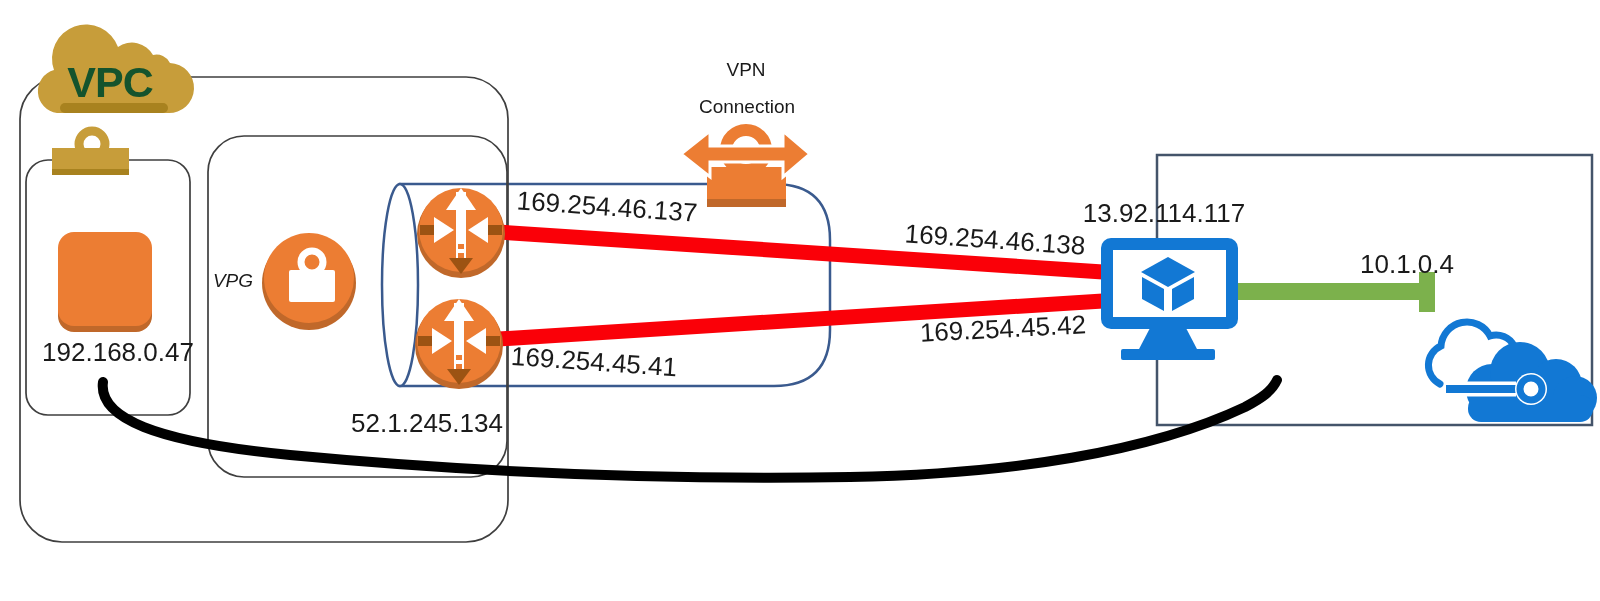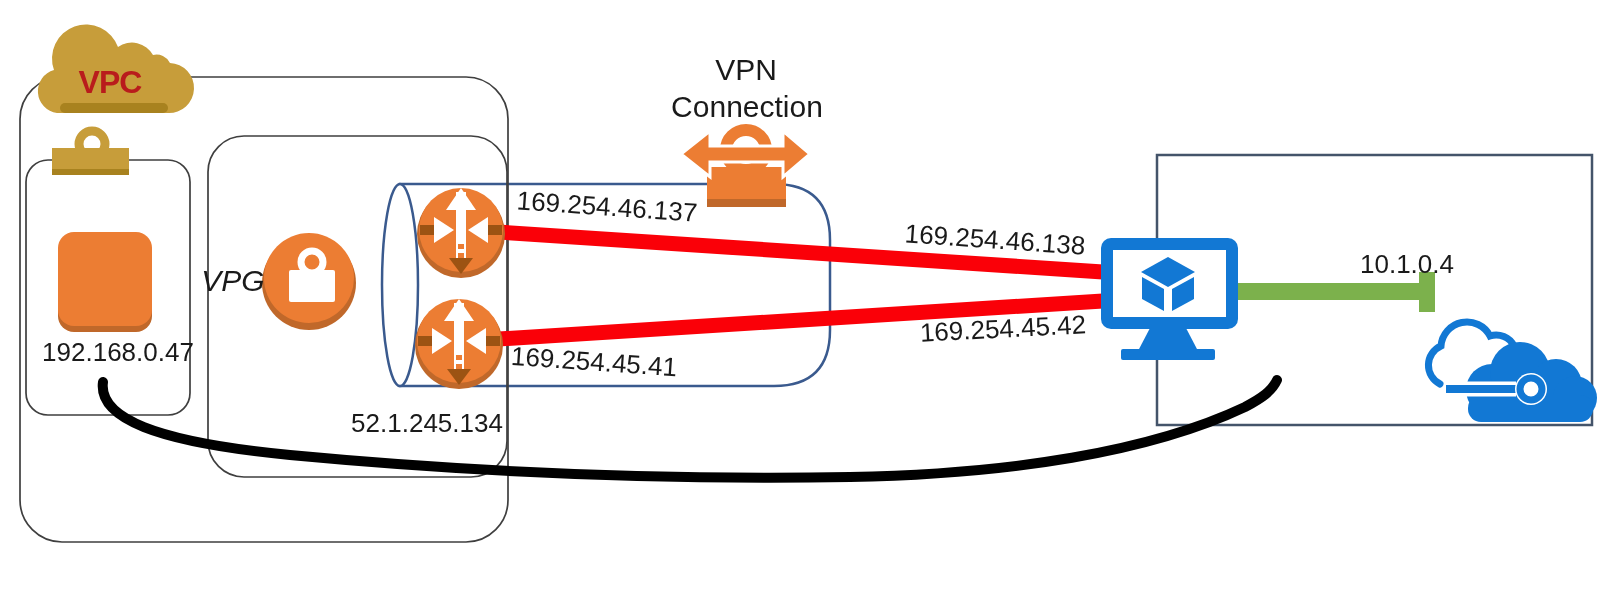--- a/index.html
+++ b/index.html
@@ -3,22 +3,22 @@
 <meta charset="utf-8">
 <style>
   html,body{margin:0;padding:0;background:#fff;}
   #stage{position:relative;width:1600px;height:601px;background:#ffffff;overflow:hidden;
          font-family:"Liberation Sans", sans-serif;}
   #shapes{position:absolute;left:0;top:0;}
   .lbl{position:absolute;transform:translate(-50%,-50%);white-space:nowrap;
        color:#1a1a1a;font-size:26px;letter-spacing:0px;}
   .lbl.rot4{transform:translate(-50%,-50%) rotate(4deg);}
   .lbl.rotm3{transform:translate(-50%,-50%) rotate(-3deg);}
-  .lbl.big{font-size:30px;text-align:center;}
-  .lbl.vpc{color:#b91c1c;font-weight:bold;font-size:32px;letter-spacing:-1px;}
+  .lbl.big{font-size:19px;text-align:center;}
+  .lbl.vpc{color:#14532d;font-weight:bold;font-size:43px;letter-spacing:-1px;}
 </style>
 </head>
 <body>
 
 <div id="stage">
 
   <svg id="shapes" width="1600" height="601" viewBox="0 0 1600 601">
 
     <g>
       <path d="M 400 184 L 774 184 Q 830 184 830 240 L 830 330 Q 830 386 774 386 L 400 386 Z" fill="#ffffff" stroke="#3A5A8E" stroke-width="2.5"></path>
@@ -128,15 +128,16 @@
   <div class="lbl vpc" style="left:110px;top:82px;">VPC</div>
   <div class="lbl" style="left:118px;top:352px;">192.168.0.47</div>
   <div class="lbl big" style="left:233px;top:281px;font-style:italic;">VPG</div>
   <div class="lbl" style="left:427px;top:423px;text-align:right;">52.1.245.134</div>
   <div class="lbl rot4" style="left:607px;top:207px;">169.254.46.137</div>
   <div class="lbl rot4" style="left:594px;top:362px;">169.254.45.41</div>
   <div class="lbl big" style="left:746px;top:70px;">VPN</div>
   <div class="lbl big" style="left:747px;top:99px;margin-top:8px;">Connection</div>
   <div class="lbl rot4" style="left:995px;top:240px;">169.254.46.138</div>
   <div class="lbl rotm3" style="left:1003px;top:329px;">169.254.45.42</div>
+  <div class="lbl" style="left:1164px;top:213px;">13.92.114.117</div>
   <div class="lbl" style="left:1407px;top:264px;">10.1.0.4</div>
 
 </div>
 
 </body></html>

